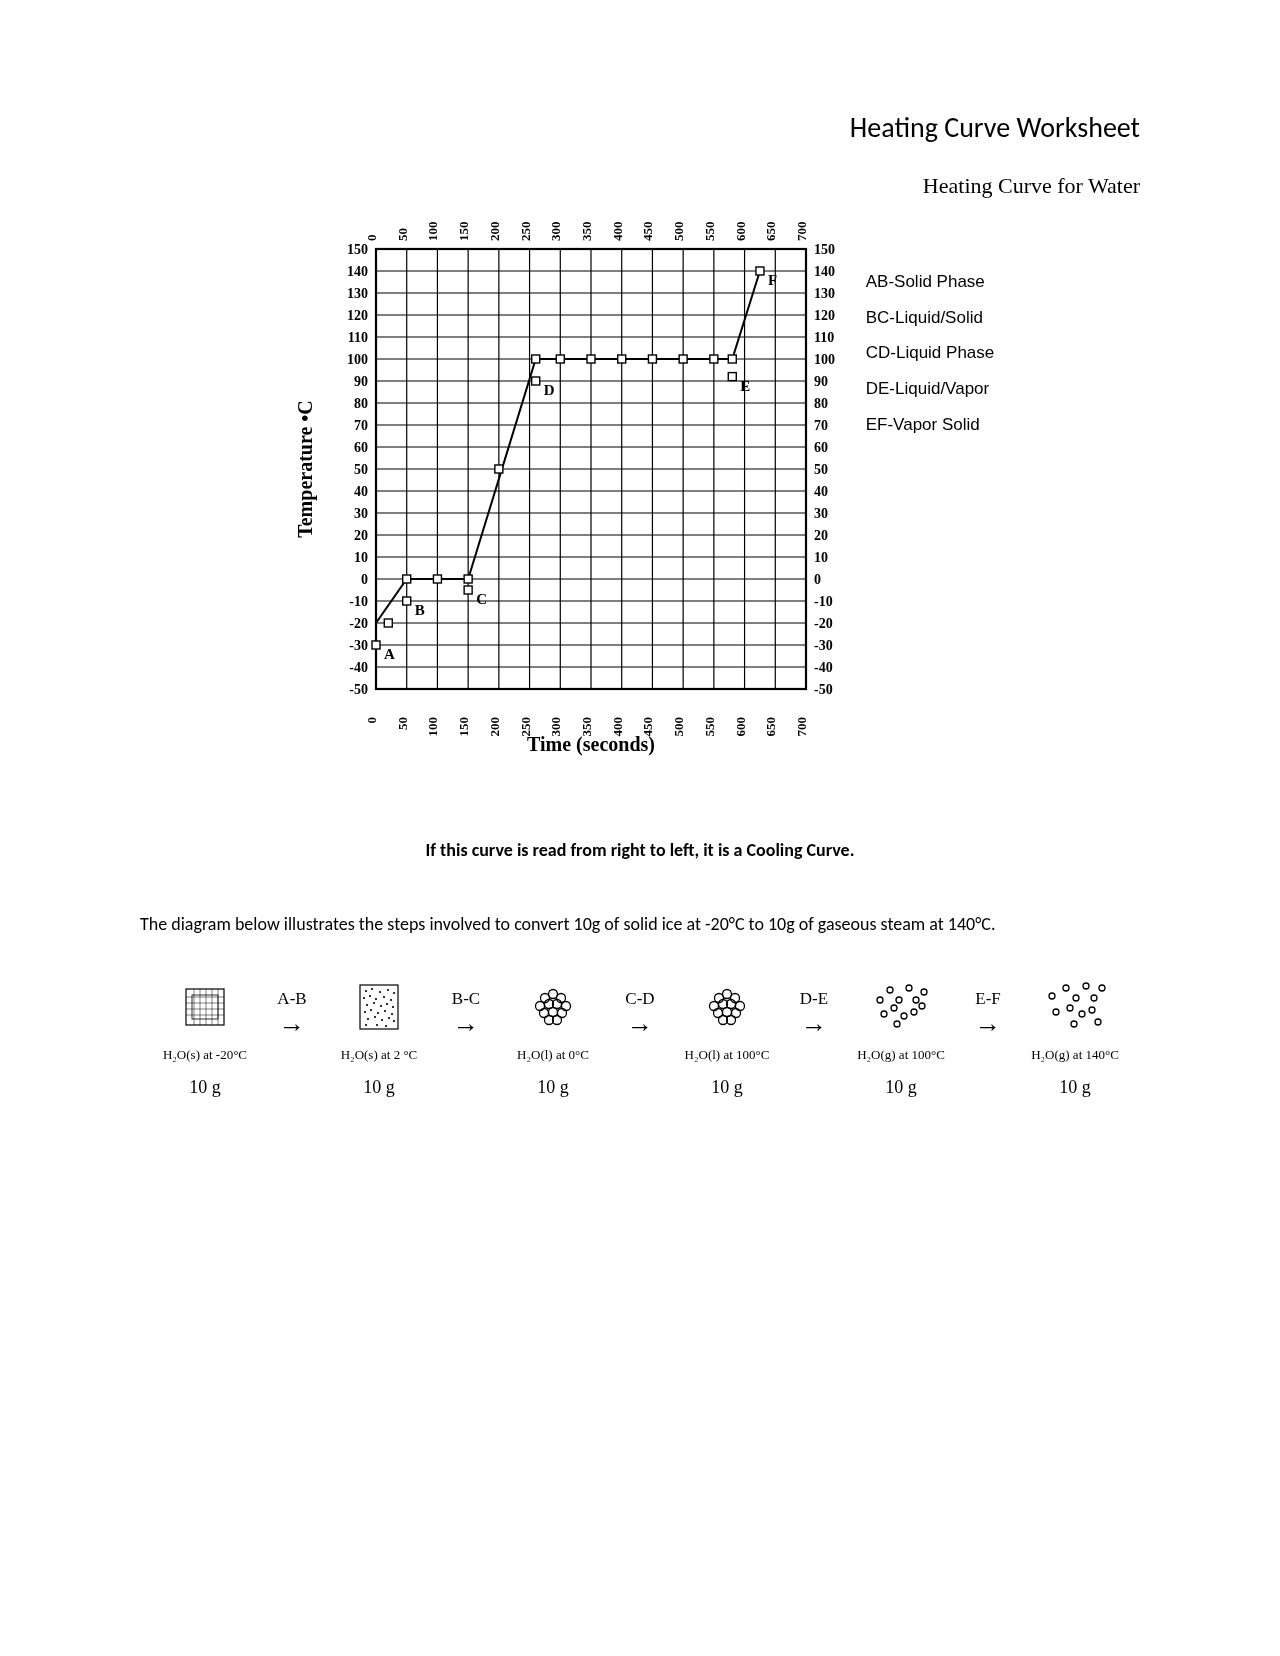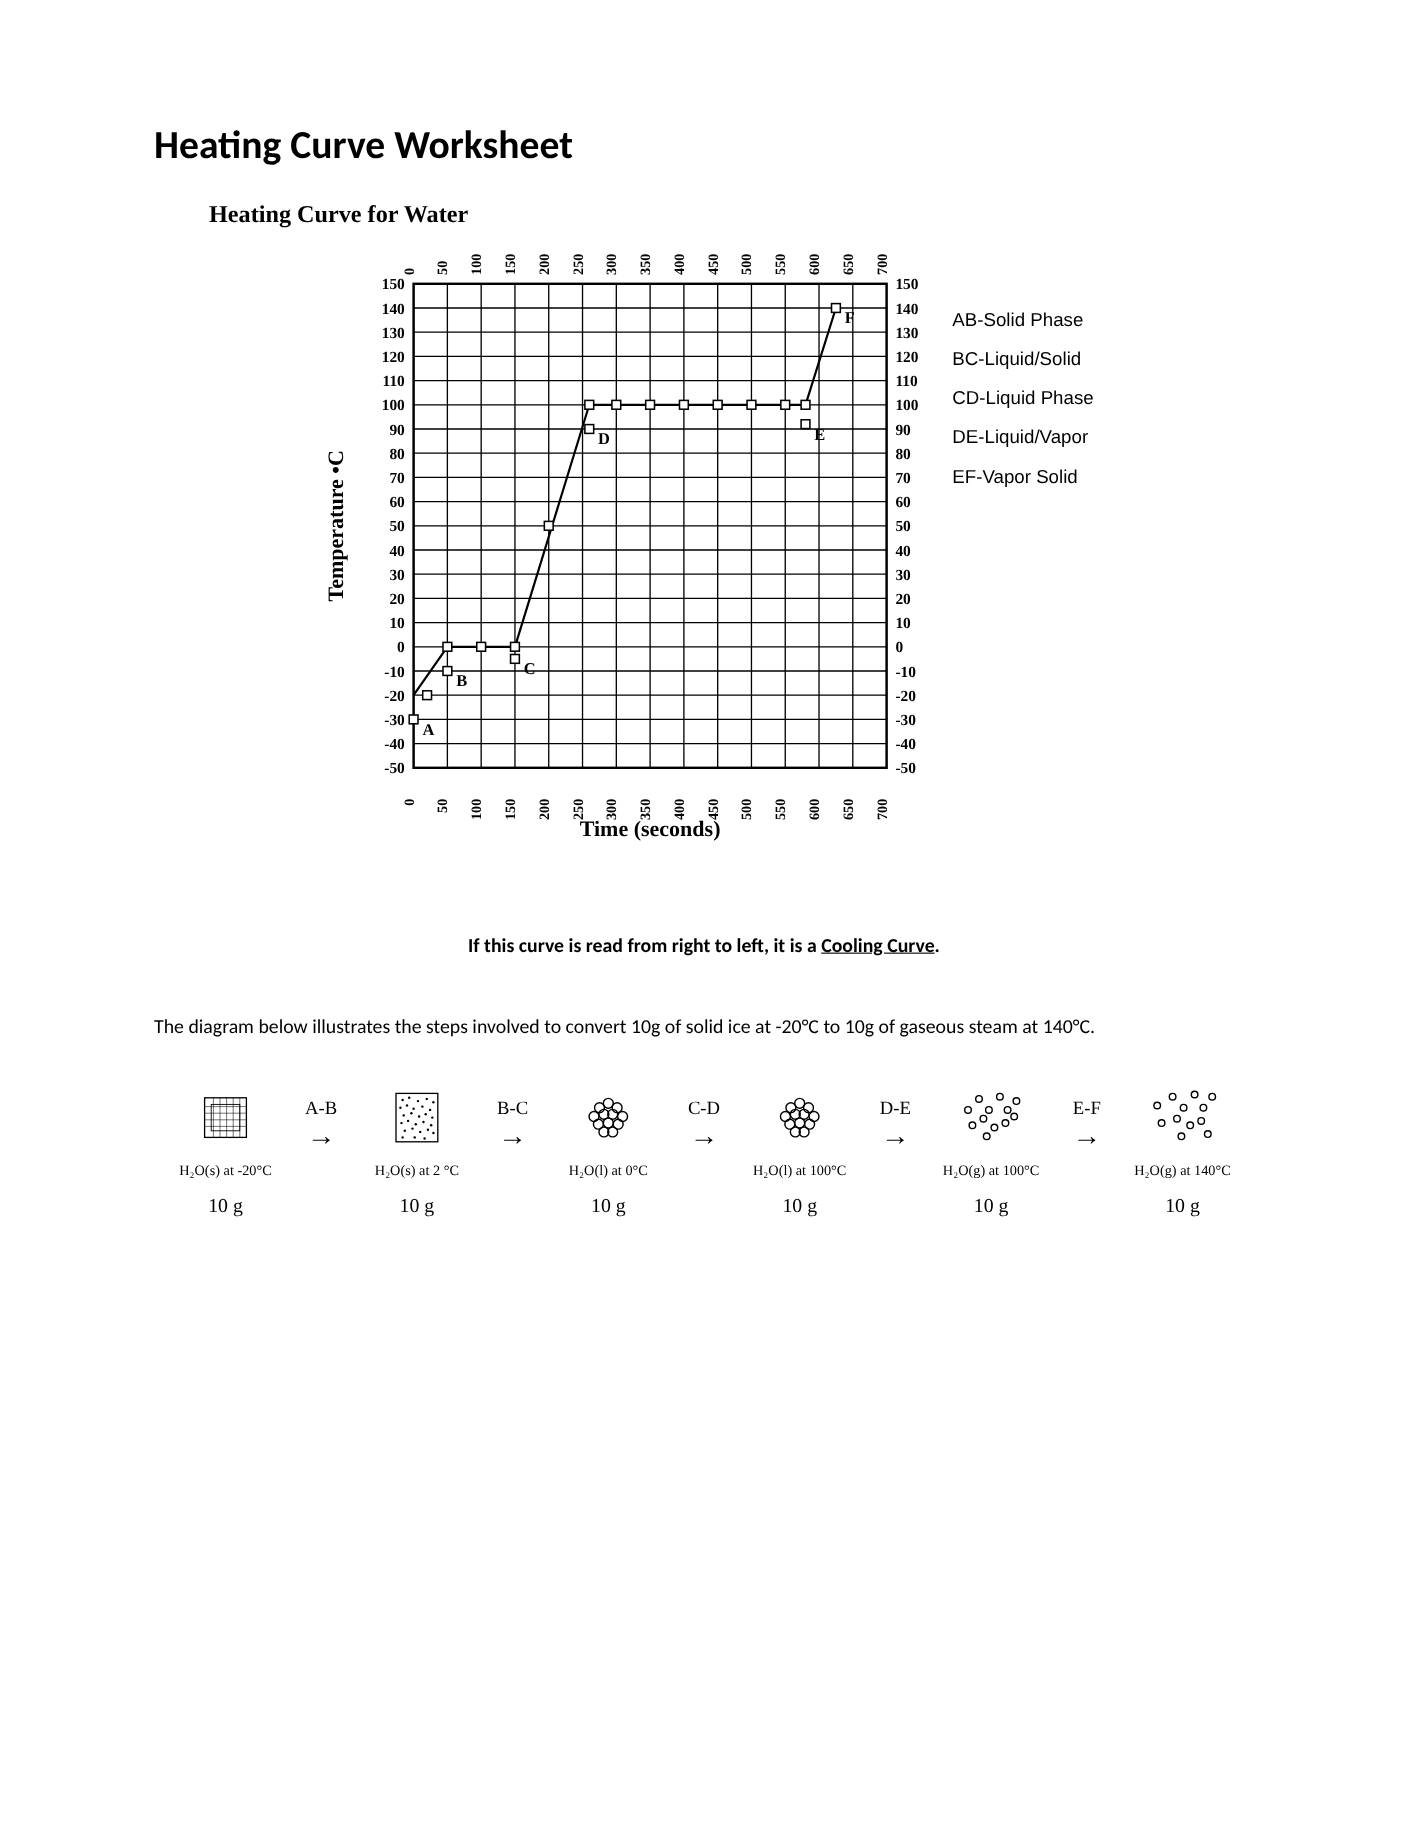--- a/index.html
+++ b/index.html
@@ -8,29 +8,29 @@
     background: #fff;
     font-family: Calibri, Arial, sans-serif;
     color: #000;
   }
   .page {
     width: 1000px;
     margin: 0 auto;
     padding: 110px 120px 60px 120px;
   }
   h1.title {
-    text-align: left;
-    font-size: 36px;
-    font-weight: 700;
+    text-align: right;
+    font-size: 28px;
+    font-weight: 400;
     margin: 0 0 28px 0;
   }
   .chart-title {
-    text-align: left;
+    text-align: right;
     font-family: "Times New Roman", serif;
-    font-weight: 700;
+    font-weight: 400;
     font-size: 22px;
     margin: 0 0 10px 50px;
   }
   .chart-row {
     display: flex;
     align-items: flex-start;
     justify-content: center;
     gap: 20px;
     margin-bottom: 60px;
   }
@@ -41,21 +41,20 @@
     padding-top: 55px;
     white-space: nowrap;
   }
   .note {
     text-align: center;
     font-size: 18px;
     font-weight: 700;
     margin: 40px 0 50px 0;
   }
   .note .ul {
-    text-decoration: underline;
   }
   .explain {
     font-size: 18px;
     line-height: 1.45;
     margin: 0 0 40px 0;
   }
   
   .phase-row {
     display: flex;
     align-items: flex-start;

